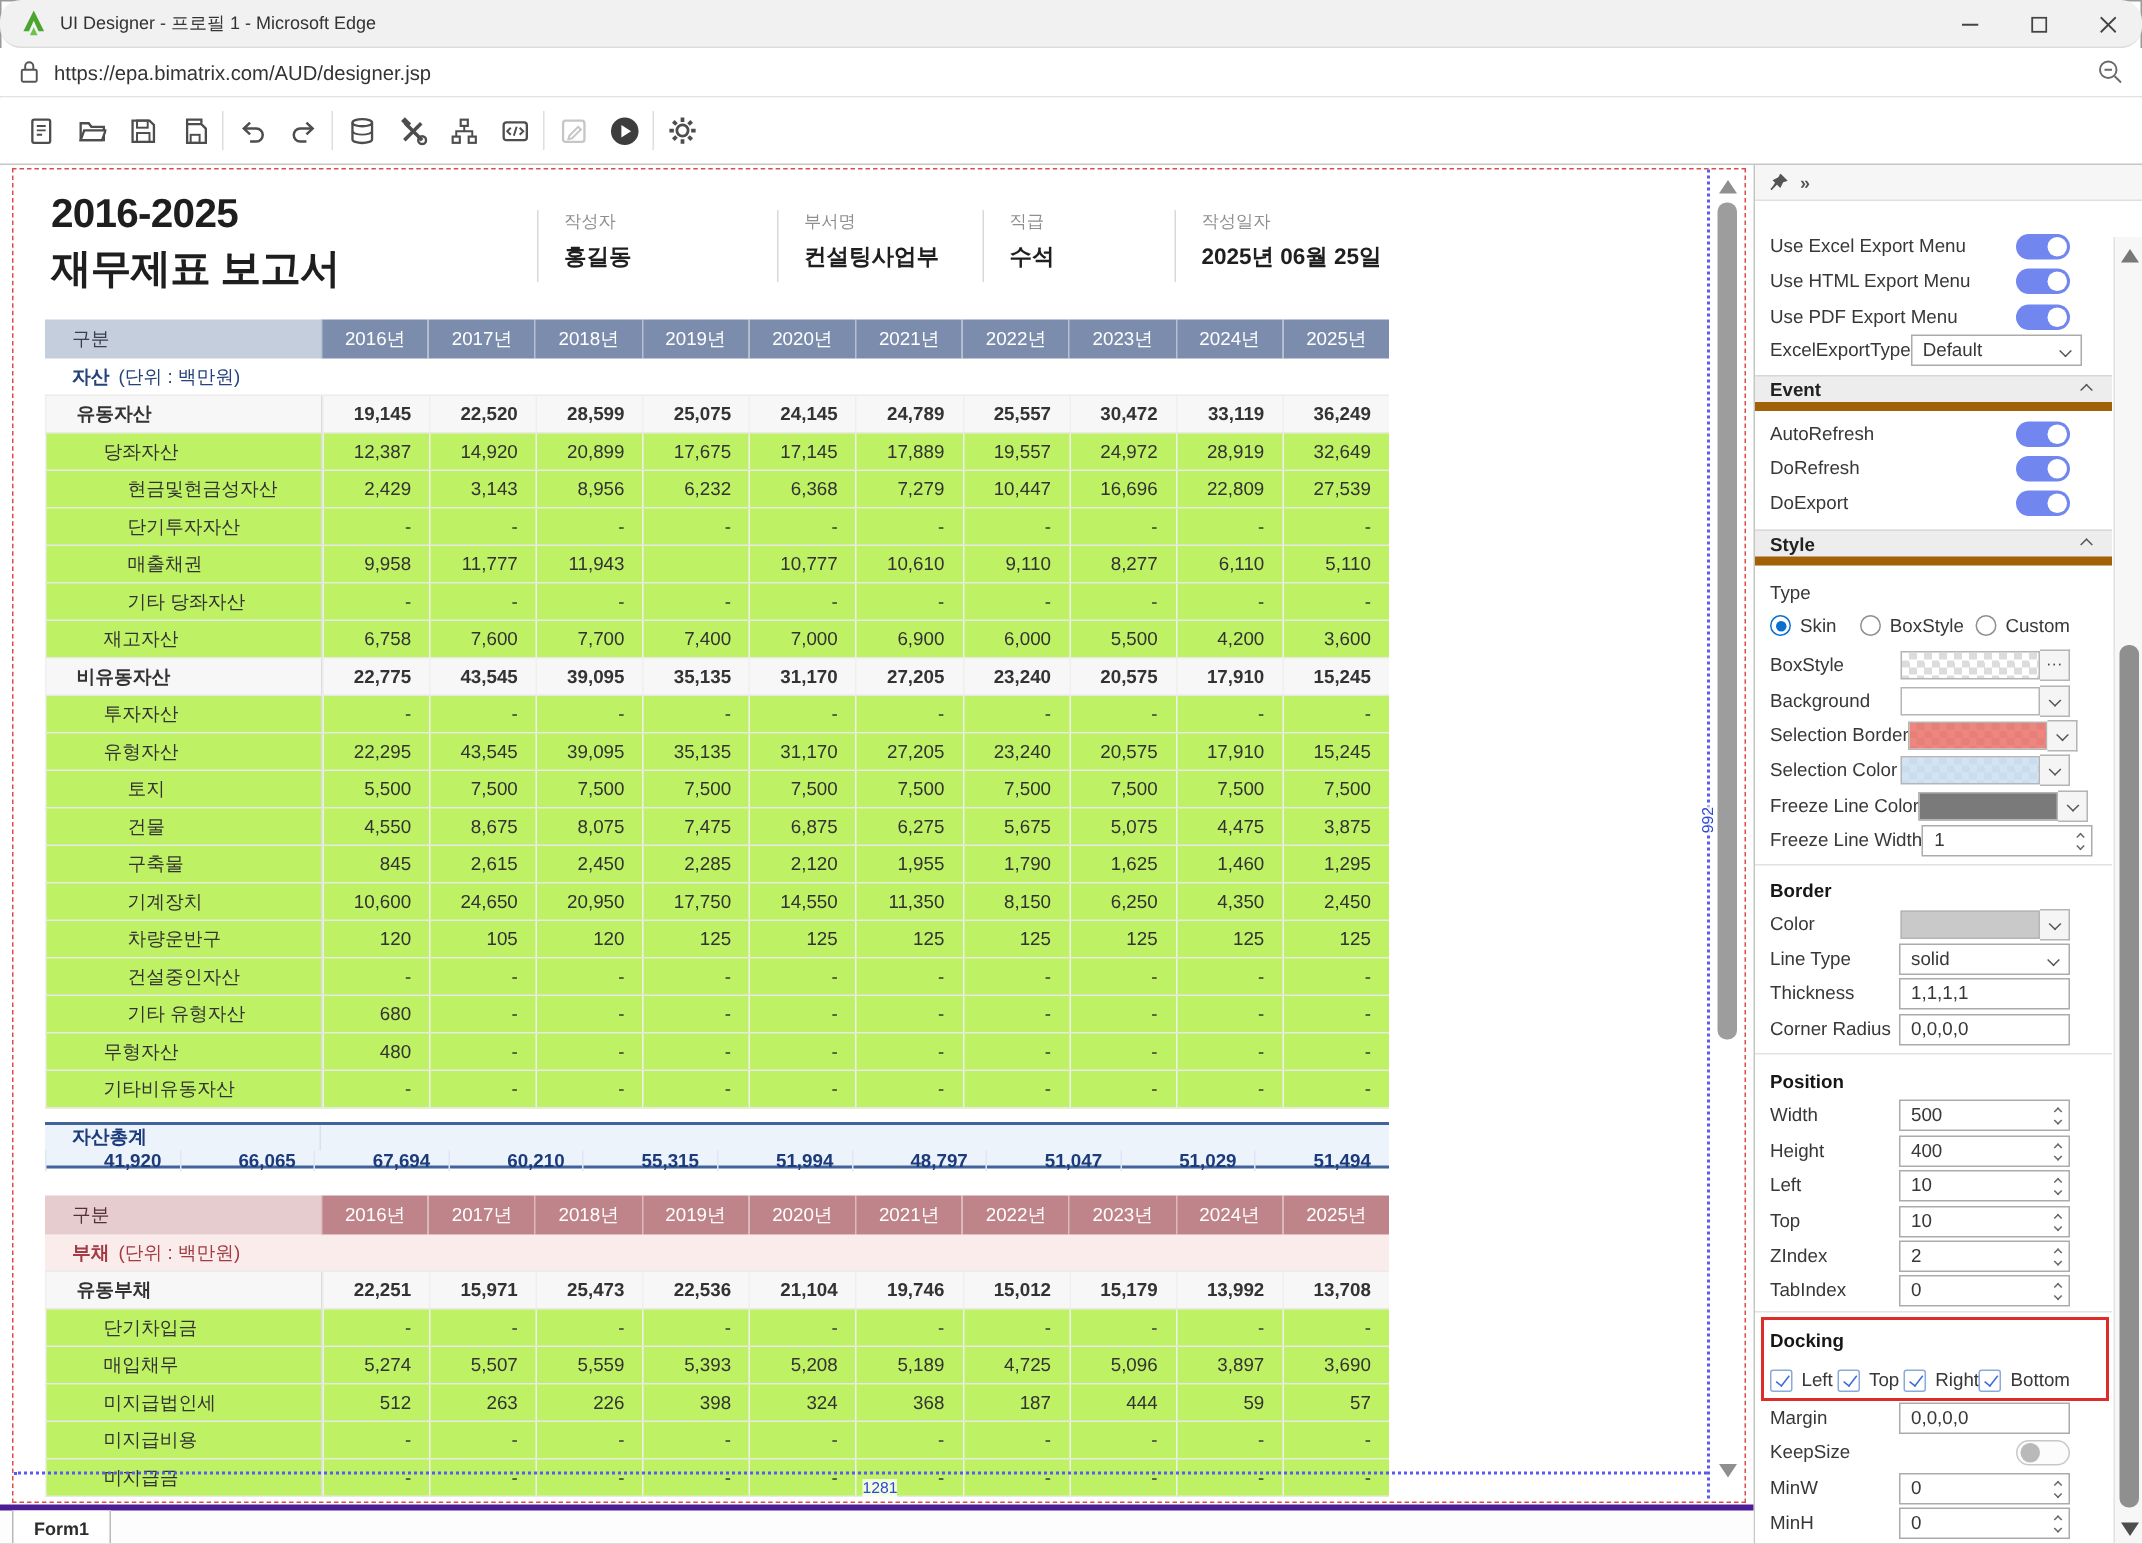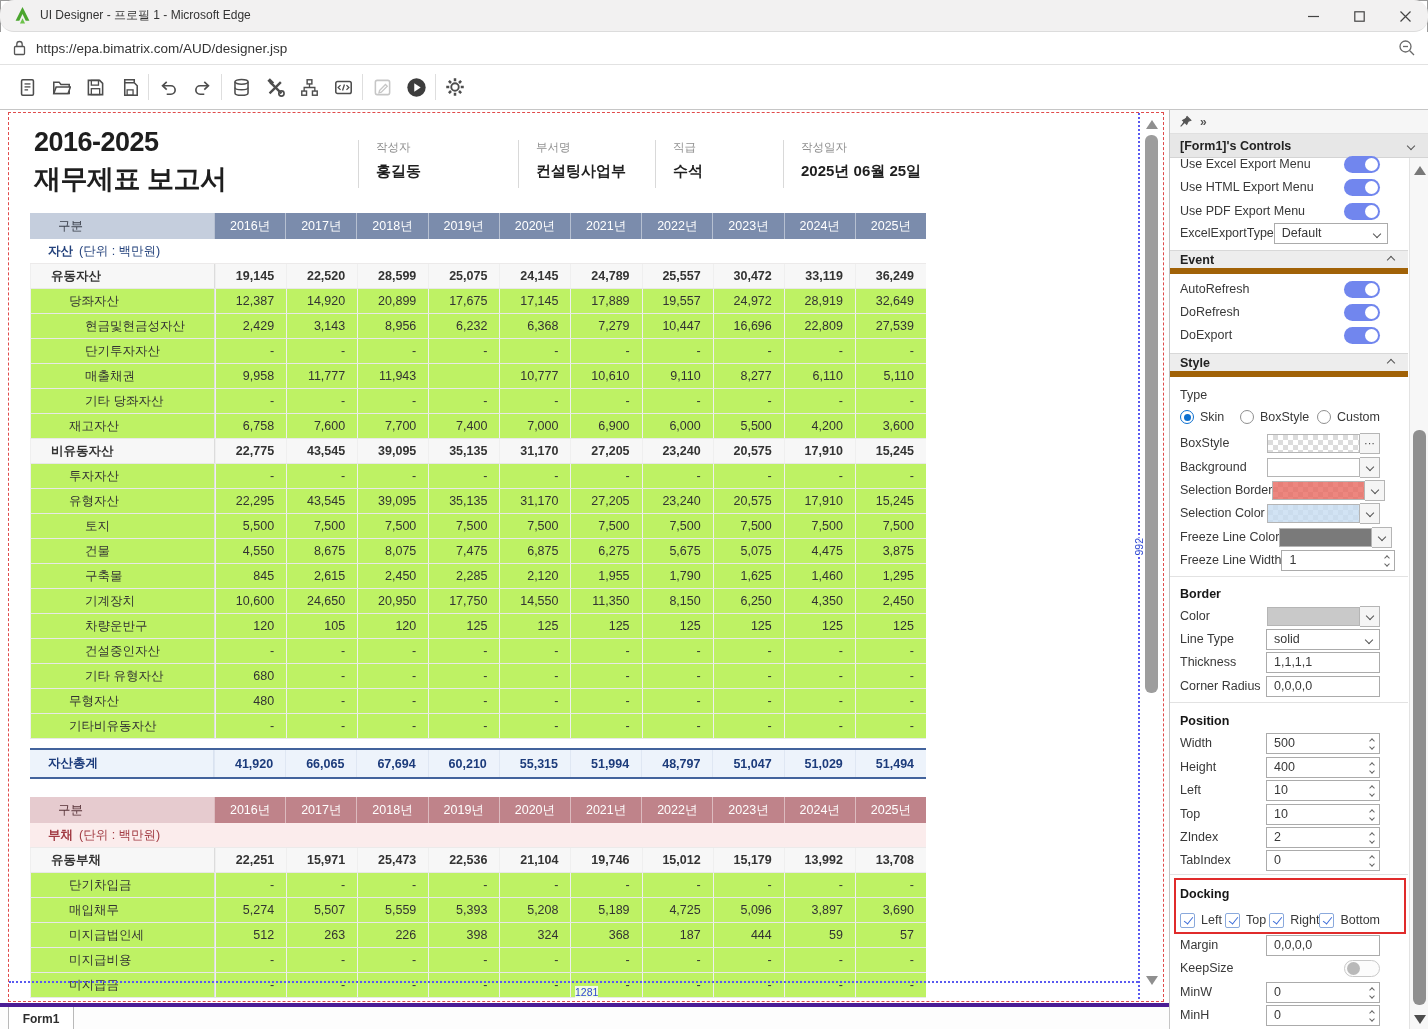--- a/index.html
+++ b/index.html
@@ -34,37 +34,37 @@
   .dim-h{ left:1133px; top:428px; writing-mode:vertical-rl; transform:rotate(180deg); }
 
   .report-title{ position:absolute; left:34px; top:14px; font-size:27px; line-height:37px; font-weight:800; color:#1e1e1e; letter-spacing:-0.5px; }
   .info-block{ position:absolute; top:30px; height:48px; border-left:1px solid #d9d9d9; padding-left:17px; }
   .info-label{ font-size:11.5px; color:#8f8f8f; margin-bottom:7px; }
   .info-value{ font-size:15px; color:#1f1f1f; font-weight:bold; }
 
   
   .fin-table{ position:absolute; left:30px; width:896px; font-size:12.5px; color:#333; }
   .t-head{ display:flex; height:26px; }
-  .t-corner{ width:184px; display:flex; align-items:center; padding-left:28px; }
+  .t-corner{ width:184px; display:flex; align-items:center; padding-left:18px; }
   .t-hcell{ flex:1; display:flex; align-items:center; justify-content:center; color:#fff; border-left:1px solid rgba(255,255,255,.45); }
   .assets .t-corner{ background:#c5cedd; color:#3a3f4a; }
   .assets .t-hcell{ background:#7b8cac; }
   .liab .t-corner{ background:#e6cbcf; color:#553136; }
   .liab .t-hcell{ background:#bf838a; }
   .t-section{ height:25px; display:flex; align-items:center; padding-left:18px; border-bottom:1px solid #eceaea; }
   .assets .t-section{ color:#24427c; background:#fff; }
   .liab .t-section{ color:#a23b43; background:#fbecec; }
   .sec-label{ font-weight:bold; margin-right:6px; }
   .t-row{ display:flex; height:25px; border-bottom:1px solid #e8e8e8; border-left:1px solid #efefef; background:#bef264; }
   .t-row.bold{ font-weight:bold; background:#f7f7f7; }
   .t-label{ width:184px; display:flex; align-items:center; padding-left:20px; border-right:1px solid #dcdcdc; }
   .lvl1 .t-label{ padding-left:38px; }
   .lvl2 .t-label{ padding-left:54px; }
   .t-cell{ flex:1; display:flex; align-items:center; justify-content:flex-end; padding-right:12px; border-left:1px solid #efefef; }
-  .t-total{ display:flex; height:31px; margin-top:9px; background:#edf3fb; border-top:2px solid #43639c; border-bottom:2px solid #43639c; color:#1c3b7b; font-weight:bold; }
+  .t-total{ display:flex; height:31px; margin-top:9px; background:#edf3fb; border-top:2px solid #43639c; border-bottom:2px solid #43639c; color:#1c3b7b; font-weight:bold;flex-direction:column; }
   .t-total .t-label{ border-right:1px solid #d9e2f0; padding-left:18px; width:184px; display:flex; align-items:center; }
   .t-total .t-cell{ border-left:1px solid #dfe7f3; }
 
   
   .c-scroll-up{ position:absolute; left:1146px; top:10px; width:0; height:0; border-left:6px solid transparent; border-right:6px solid transparent; border-bottom:9px solid #8f8f8f; }
   .c-thumb{ position:absolute; left:1145px; top:25px; width:13px; height:558px; background:#9d9d9d; border-radius:6px; }
   .c-scroll-down{ position:absolute; left:1146px; top:866px; width:0; height:0; border-left:6px solid transparent; border-right:6px solid transparent; border-top:9px solid #8f8f8f; }
 
   
   .formstrip{ position:absolute; left:0; top:893px; width:1290px; height:26px; background:#fdfdfd; border-top:4px solid #4c1d95; }
@@ -694,24 +694,20 @@
     </div>
   </div>
 
   <div class="panel">
     <div class="pinrow">
       <svg width="13" height="13" viewBox="0 0 16 16">
           <path d="M9.5 1.5 L14.5 6.5 L11.5 7.5 L9.5 11.5 L7 9 L3 13 L2 14 M7 9 L4.5 6.5 L8.5 4.5 Z" fill="#555" stroke="#555" stroke-width="1.4"></path>
         </svg>
       <span class="gg">»</span>
     </div>
-    <div class="ptitle">
-      <span>[Form1]'s Controls</span>
-      <span class="chev"></span>
-    </div>
 
     <div class="prow" style="top:43px">
       <span class="plabel">Use Excel Export Menu</span>
       <span class="toggle">
           <span class="knob"></span>
         </span>
     </div>
     <div class="prow" style="top:66px">
       <span class="plabel">Use HTML Export Menu</span>
       <span class="toggle">

